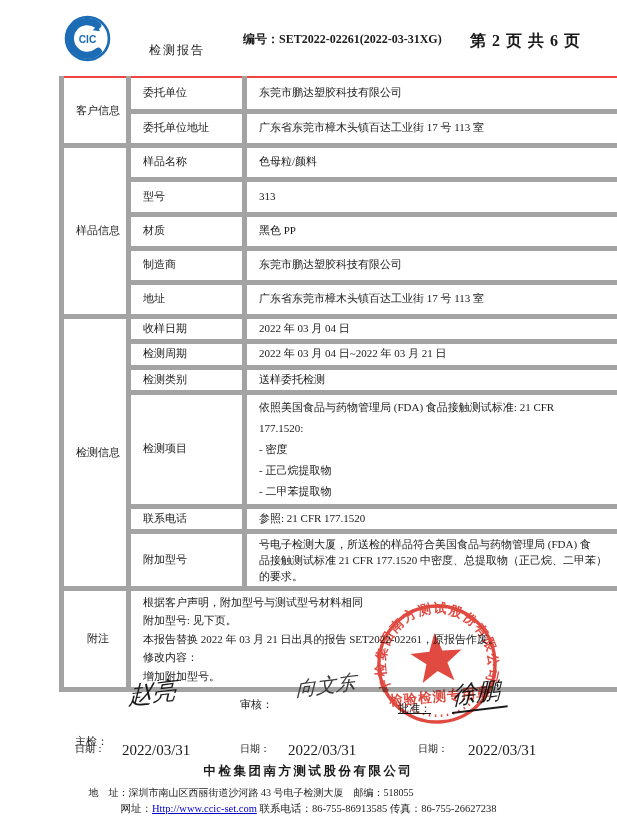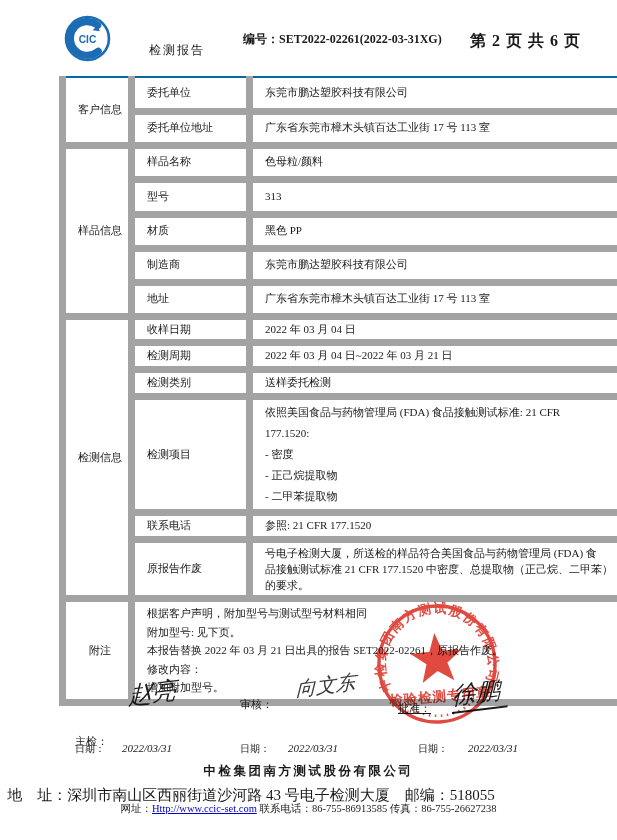--- a/index.html
+++ b/index.html
@@ -13,52 +13,52 @@
   .hdr-title{position:absolute;left:149px;top:42px;font-size:12px;font-weight:normal;letter-spacing:2px;}
   .hdr-no{position:absolute;left:236px;top:31px;font-size:12px;font-weight:bold;margin-left:7px;}
   .hdr-pages{position:absolute;left:470px;top:31px;font-size:16px;font-weight:bold;letter-spacing:1px;}
   
   table.report{
     position:absolute;left:59px;top:76px;width:501px;
     border-collapse:collapse;table-layout:fixed;
     font-size:11px;line-height:1.45;
   }
   table.report td{
-    border:7px solid #a3a3a3;vertical-align:middle;
+    border:5px solid #a3a3a3;vertical-align:middle;
     padding:2px 6px 2px 12px;background:#fff;
   }
   table.report{border:2px solid #8a8a8a;}
-  tr.grp td{border-top:2px solid #0369a1;}
+  tr.grp td{border-top:2px solid #ef4444;}
   td.gcell{width:44px;text-align:center;padding:2px 2px;line-height:1.9;margin-top:12px;}
   td.lcell{width:93px;}
   td.vcell{width:364px;padding-left:14px;}
   td.multiline{vertical-align:middle;padding-top:5px;padding-bottom:5px;}
   .ln{display:block;}
   td.items-cell .ln{line-height:21px;}
   td.concl-cell .ln{line-height:16px;}
   td.notes-cell .ln{line-height:18.5px;}
   .h34{height:34px}.h35{height:35px}.h25{height:25px}.h26{height:26px}
   .h84{height:84px}.h47{height:47px}.h90{height:90px}
   
   .sig-label{position:absolute;font-size:11px;}
   .sig-name{
     position:absolute;font-size:24px;font-style:italic;color:#1b1b1b;
     transform:rotate(-7deg) skewX(-8deg);transform-origin:left bottom;
     font-family:"DejaVu Serif","Liberation Serif",serif;white-space:nowrap;
   }
   .sig-underline{border-bottom:2px solid #1b1b1b;padding-right:8px;}
   .date-label{position:absolute;font-size:10px;}
-  .date-val{position:absolute;font-size:11px;font-style:italic;}
+  .date-val{position:absolute;font-size:15px;}
   
   .stamp{position:absolute;left:366px;top:593px;width:142px;height:142px;
     opacity:.88;mix-blend-mode:multiply;transform:rotate(-5deg);}
   
   .ft-company{position:absolute;left:0;top:763px;width:617px;text-align:center;
     font-size:12.5px;font-weight:bold;letter-spacing:2.5px;}
-  .ft-line2{position:absolute;left:0;top:786px;width:502px;text-align:center;font-size:15px;}
+  .ft-line2{position:absolute;left:0;top:786px;width:502px;text-align:center;font-size:10px;}
   .ft-line3{position:absolute;left:0;top:802px;width:617px;text-align:center;font-size:10.5px;}
   .ft-url{color:#0000cc;text-decoration:underline;}
 </style>
 </head>
 <body>
 
 <svg class="hdr-logo" viewBox="0 0 46 46">
   <circle cx="23" cy="23" r="21" fill="#ffffff" stroke="#1b6cb5" stroke-width="2.6"></circle>
   <path d="M 33 10 A 16.5 16.5 0 1 0 33.5 35.5" fill="none" stroke="#1b6cb5" stroke-width="7" stroke-linecap="round"></path>
   <path d="M 33 10 l 2 6 l -7 -1 z" fill="#1b6cb5"></path>
@@ -124,21 +124,21 @@
       <span class="ln">- 密度</span>
       <span class="ln">- 正己烷提取物</span>
       <span class="ln">- 二甲苯提取物</span>
     </td>
   </tr>
   <tr class="h25">
     <td class="lcell">联系电话</td>
     <td class="vcell">参照: 21 CFR 177.1520</td>
   </tr>
   <tr class="h47">
-    <td class="lcell">原报告作废</td>
+    <td class="lcell">附加型号</td>
     <td class="vcell multiline concl-cell">
       <span class="ln">号电子检测大厦，所送检的样品符合美国食品与药物管理局 (FDA) 食</span>
       <span class="ln">品接触测试标准 21 CFR 177.1520 中密度、总提取物（正己烷、二甲苯）</span>
       <span class="ln">的要求。</span>
     </td>
   </tr>
 
   <tr class="h90 grp">
     <td class="gcell">附注</td>
     <td class="multiline notes-cell" colspan="2">

